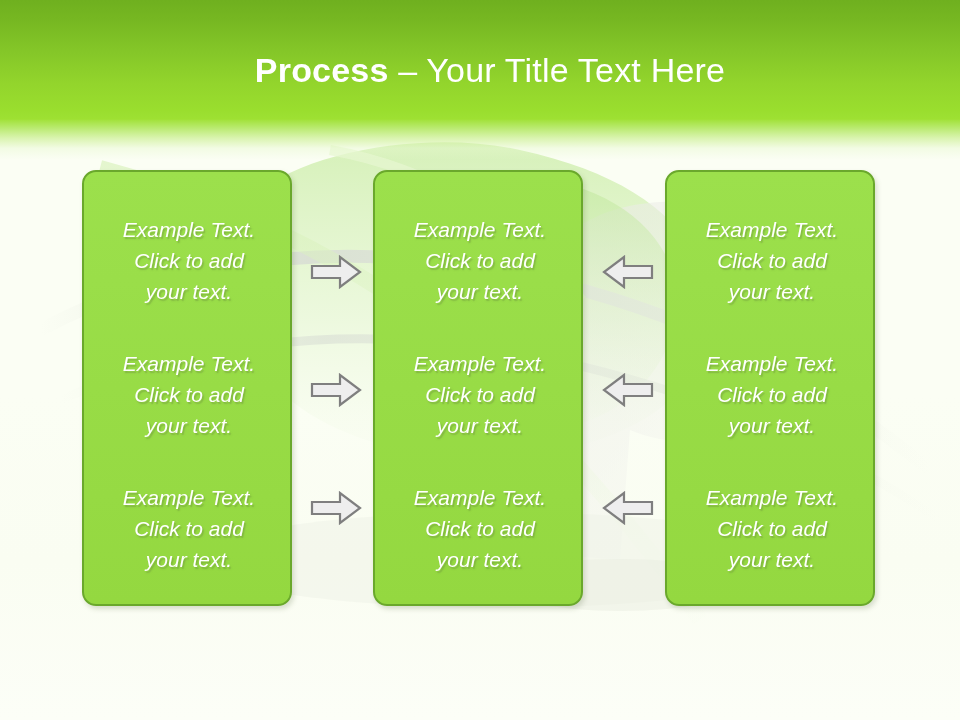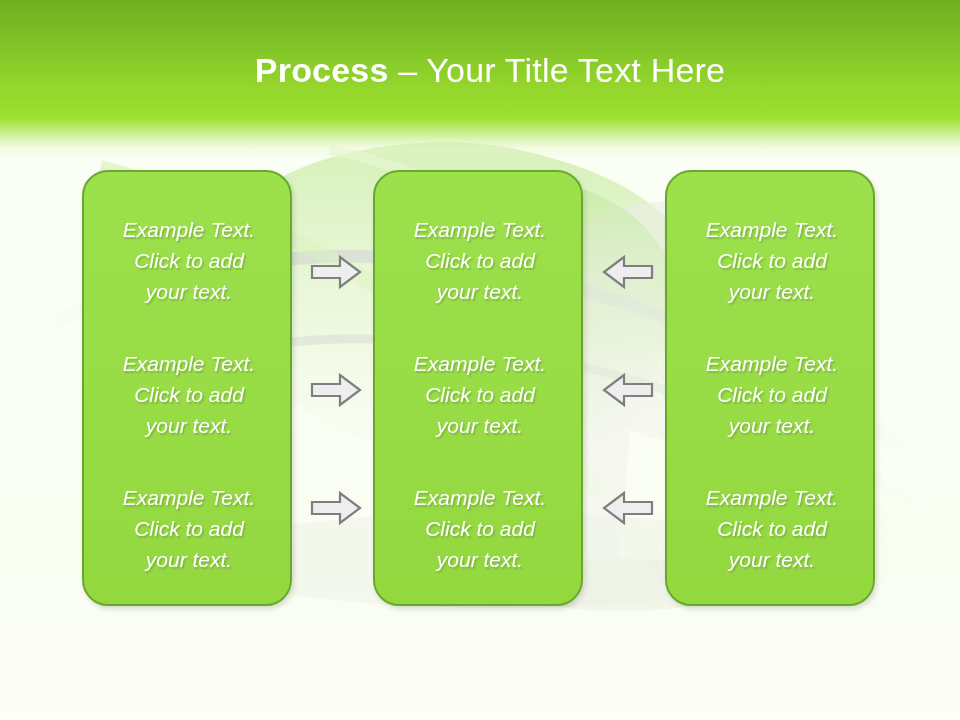--- a/index.html
+++ b/index.html
@@ -74,21 +74,21 @@
   .title .t-rest   { font-weight: normal; }
 
   
   .pbox {
     position: absolute;
     top: 170px;
     width: 210px;
     height: 436px;
     box-sizing: border-box;
     border: 2px solid #6aa82c;
-    border-radius: 26px;
+    border-radius: 14px;
     background: linear-gradient(to bottom, #9ce04c 0%, #98dc46 50%, #94d840 100%);
     box-shadow: 2px 3px 5px rgba(90,110,70,0.22);
   }
   .pbox.col1 { left: 82px; }
   .pbox.col2 { left: 373px; }
   .pbox.col3 { left: 665px; }
 
   .cell {
     position: absolute;
     left: 8px;

